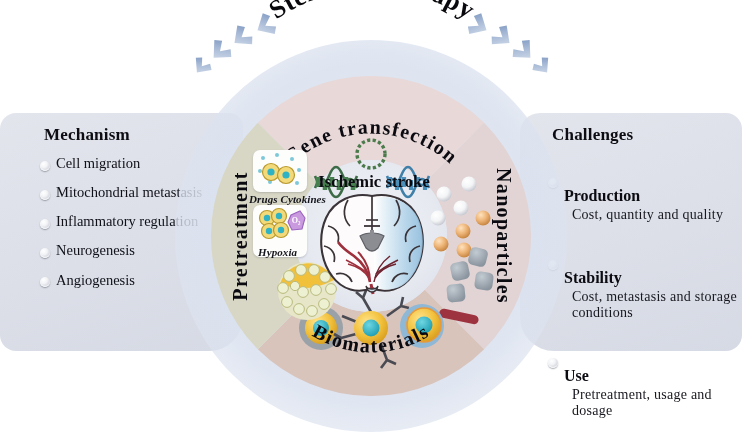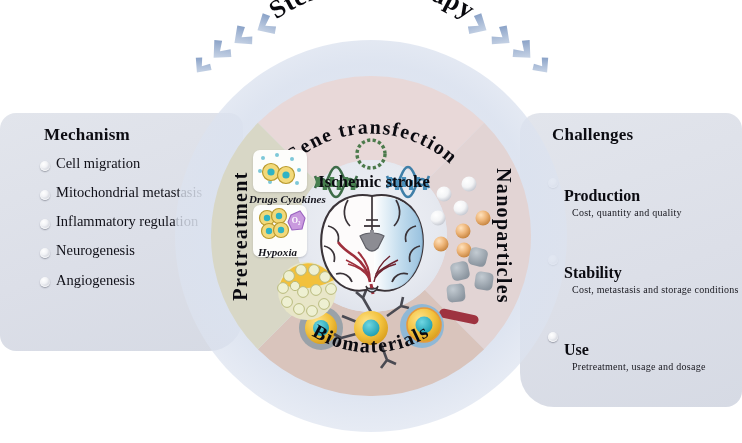--- a/index.html
+++ b/index.html
@@ -30,21 +30,21 @@
     left: 0; top: 113px;
     width: 243px; height: 238px;
     border-top-right-radius: 14px;
     border-bottom-right-radius: 34px;
     border-top-left-radius: 16px;
     border-bottom-left-radius: 16px;
     padding: 12px 10px 0 40px;
   }
   #panel-right {
     left: 520px; top: 113px;
-    width: 222px; height: 294px;
+    width: 222px; height: 238px;
     border-top-left-radius: 20px;
     border-bottom-left-radius: 34px;
     border-top-right-radius: 16px;
     border-bottom-right-radius: 16px;
     padding: 12px 0 0 28px;
   }
   .panel-title {
     font-weight: bold;
     font-size: 17px;
     color: #0c0c12;
@@ -71,21 +71,21 @@
   }
   #panel-left .bullet-row { margin-bottom: 11px; }
   #panel-right .bullet-row { margin-bottom: 1px; }
   #panel-right .bullet-label {
     font-size: 16px;
     font-weight: bold;
     color: #0b0b11;
     margin-top: 32px;
   }
   .bullet-sub {
-    font-size: 10px;
+    font-size: 14px;
     color: #17171e;
     margin: 0 0 13px 24px;
     letter-spacing: .25px;
   }
 
   
   #halo {
     position: absolute;
     left: 175px; top: 40px;
     width: 392px; height: 392px;

